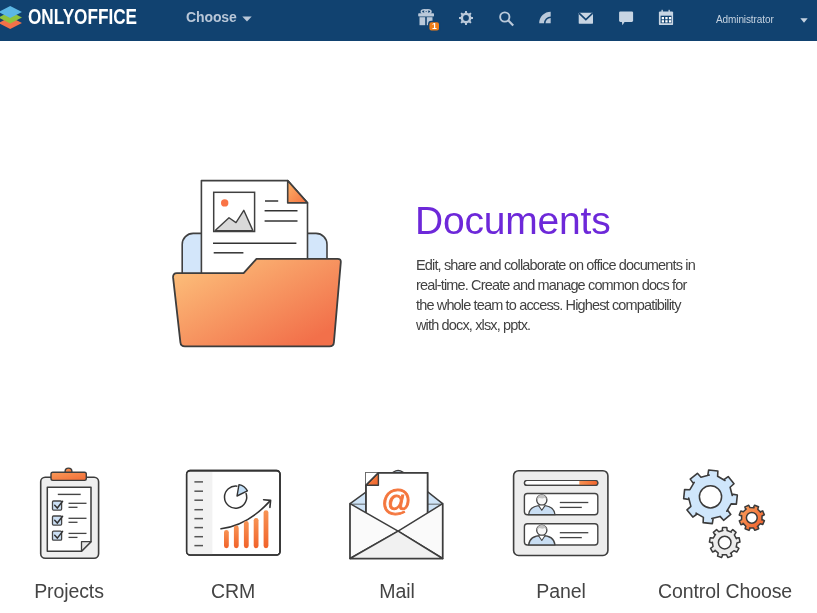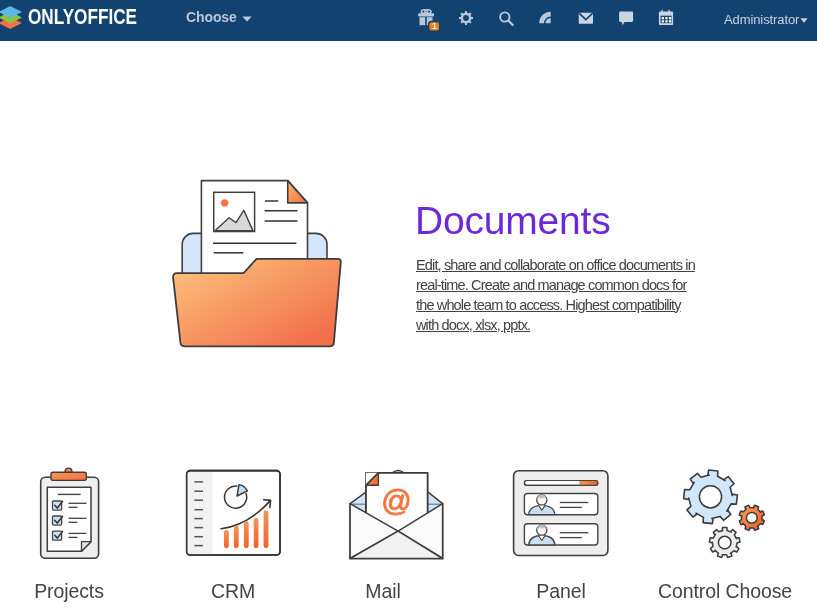--- a/index.html
+++ b/index.html
@@ -60,21 +60,21 @@
  <g fill="#fff">
   <rect x="3.7" y="8" width="2.3" height="2.3"></rect>
       <rect x="7.3" y="8" width="2.3" height="2.3"></rect>
       <rect x="10.9" y="8" width="2.3" height="2.3"></rect>
   <rect x="3.7" y="11.2" width="2.3" height="2.3"></rect>
       <rect x="7.3" y="11.2" width="2.3" height="2.3"></rect>
       <rect x="10.9" y="11.2" width="2.3" height="2.3"></rect>
  </g>
 </svg>
 
-<div class="abs" style="left:716px;top:-1.5px;height:42px;line-height:42px;color:#c6d3e1;font-size:13px;letter-spacing:-0.1px;margin-left:8px;">Administrator</div>
+<div class="abs" style="left:716px;top:-1.5px;height:42px;line-height:42px;color:#c6d3e1;font-size:10px;letter-spacing:-0.1px;">Administrator</div>
 <svg class="abs" style="left:800px;top:17.9px" width="8" height="5" viewBox="0 0 8 5">
     <path d="M0.3,0.3 H7.7 L4,4.7 Z" fill="#c6d3e1"></path>
   </svg>
 
 <svg class="abs" style="left:170px;top:178px" width="175" height="172" viewBox="0 0 175 172">
  <defs>
   <linearGradient id="gfold" x1="0" y1="0" x2="1" y2="1">
    <stop offset="0" stop-color="#fdb46a"></stop>
         <stop offset="1" stop-color="#f3703f"></stop>
   </linearGradient>
@@ -93,21 +93,21 @@
   <line x1="95" y1="23" x2="108.2" y2="23"></line>
   <line x1="94.6" y1="32.7" x2="127.5" y2="32.7"></line>
   <line x1="94.6" y1="42.9" x2="127.5" y2="42.9"></line>
   <line x1="43" y1="65.2" x2="126.4" y2="65.2"></line>
   <line x1="43.7" y1="74.8" x2="73.4" y2="74.8"></line>
  </g>
  <path d="M73.6,95.2 L86.5,80.8 L167.6,80.8 Q171.1,80.8 170.8,84.2 L163.9,164.3 Q163.6,168.3 159.5,168.3 L14.9,168.3 Q10.8,168.3 10.4,164.3 L3.1,99.7 Q2.7,95.2 6.9,95.2 Z" fill="url(#gfolder)" stroke="#3d3d3d" stroke-width="1.8" stroke-linejoin="round"></path>
 </svg>
 
 <div class="abs" style="left:415px;top:198.6px;font-size:39px;letter-spacing:-0.2px;color:#6d28d9;">Documents</div>
-<div class="abs" style="left:416px;top:254.7px;font-size:14.5px;letter-spacing:-0.85px;line-height:20px;color:#424242;text-decoration:underline;">Edit, share and collaborate on office documents in<br>real-time. Create and manage common docs for<br>the whole team to access. Highest compatibility<br>with docx, xlsx, pptx.</div>
+<div class="abs" style="left:416px;top:254.7px;font-size:14.5px;letter-spacing:-0.85px;line-height:20px;color:#424242;">Edit, share and collaborate on office documents in<br>real-time. Create and manage common docs for<br>the whole team to access. Highest compatibility<br>with docx, xlsx, pptx.</div>
 
 <svg class="abs" style="left:36px;top:463px" width="68" height="98" viewBox="0 0 68 98">
  <defs>
       <linearGradient id="gclip" x1="0" y1="0" x2="1" y2="1">
   <stop offset="0" stop-color="#f99a5a"></stop>
         <stop offset="1" stop-color="#f26b35"></stop>
       </linearGradient>
     </defs>
  <rect x="4.7" y="14.2" width="57.9" height="81.1" rx="4.5" fill="#efefef" stroke="#3d3d3d" stroke-width="1.6"></rect>
  <circle cx="32.5" cy="8.5" r="3.4" fill="url(#gclip)" stroke="#3d3d3d" stroke-width="1.4"></circle>
@@ -185,21 +185,21 @@
   <rect x="17.9" y="6.8" width="61.7" height="60" fill="#fff" stroke="#3d3d3d" stroke-width="1.5"></rect>
   <path d="M17.9,19.3 L30.4,6.8 H17.9 Z" fill="#fff"></path>
   <path d="M17.9,19.3 L30.4,6.8 V19.3 Z" fill="url(#gmf)" stroke="#3d3d3d" stroke-width="1.4" stroke-linejoin="round"></path>
   <path d="M17.9,19.3 L30.4,6.8 H79.6 V66.8 H17.9 Z" fill="none" stroke="#3d3d3d" stroke-width="1.5" stroke-linejoin="round"></path>
  </g>
  <text x="48.4" y="44.9" font-size="30" fill="#f4763d" stroke="#f4763d" stroke-width="0.9" text-anchor="middle">@</text>
  <path d="M2.1,37.7 L50.1,65.1 L2.1,92.5 Z" fill="#fafafa" stroke="#3d3d3d" stroke-width="1.5" stroke-linejoin="round"></path>
  <path d="M94.6,37.7 L50.1,65.1 L94.6,92.5 Z" fill="#fafafa" stroke="#3d3d3d" stroke-width="1.5" stroke-linejoin="round"></path>
  <path d="M2.1,92.5 L50.1,65.1 L94.6,92.5 Z" fill="#f1f1f1" stroke="#3d3d3d" stroke-width="1.5" stroke-linejoin="round"></path>
 </svg>
-<div class="lbl" style="left:303px;">Mail</div>
+<div class="lbl" style="left:317px;">Mail</div>
 
 <svg class="abs" style="left:512px;top:468px" width="98" height="90" viewBox="0 0 98 90">
  <defs>
       <linearGradient id="gpb" x1="0" y1="0" x2="1" y2="0">
   <stop offset="0" stop-color="#f79354"></stop>
         <stop offset="1" stop-color="#f1622a"></stop>
       </linearGradient>
     </defs>
  <rect x="1.6" y="2.7" width="94.3" height="84.8" rx="5" fill="#ededed" stroke="#3d3d3d" stroke-width="1.6"></rect>
  <rect x="12.4" y="12.5" width="73.4" height="4.9" rx="2.4" fill="#fff" stroke="#444" stroke-width="1.2"></rect>

